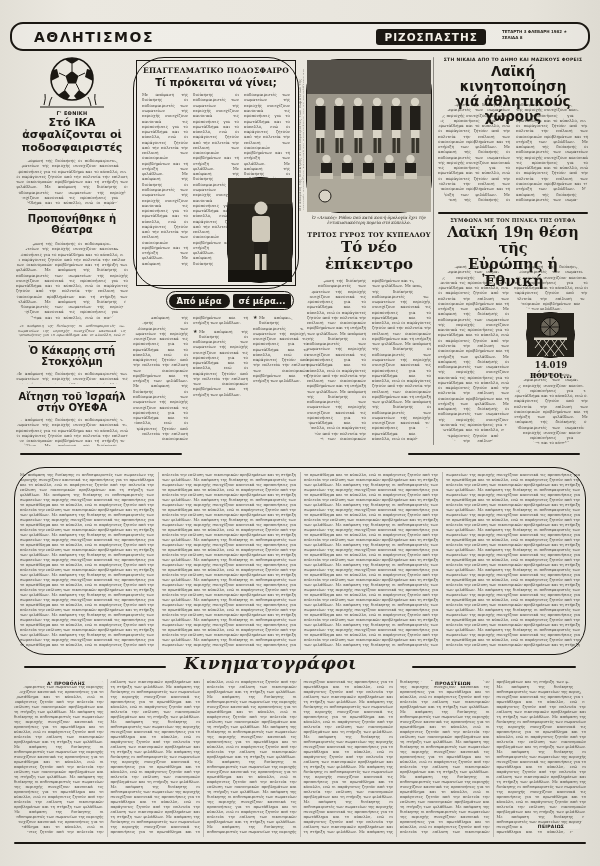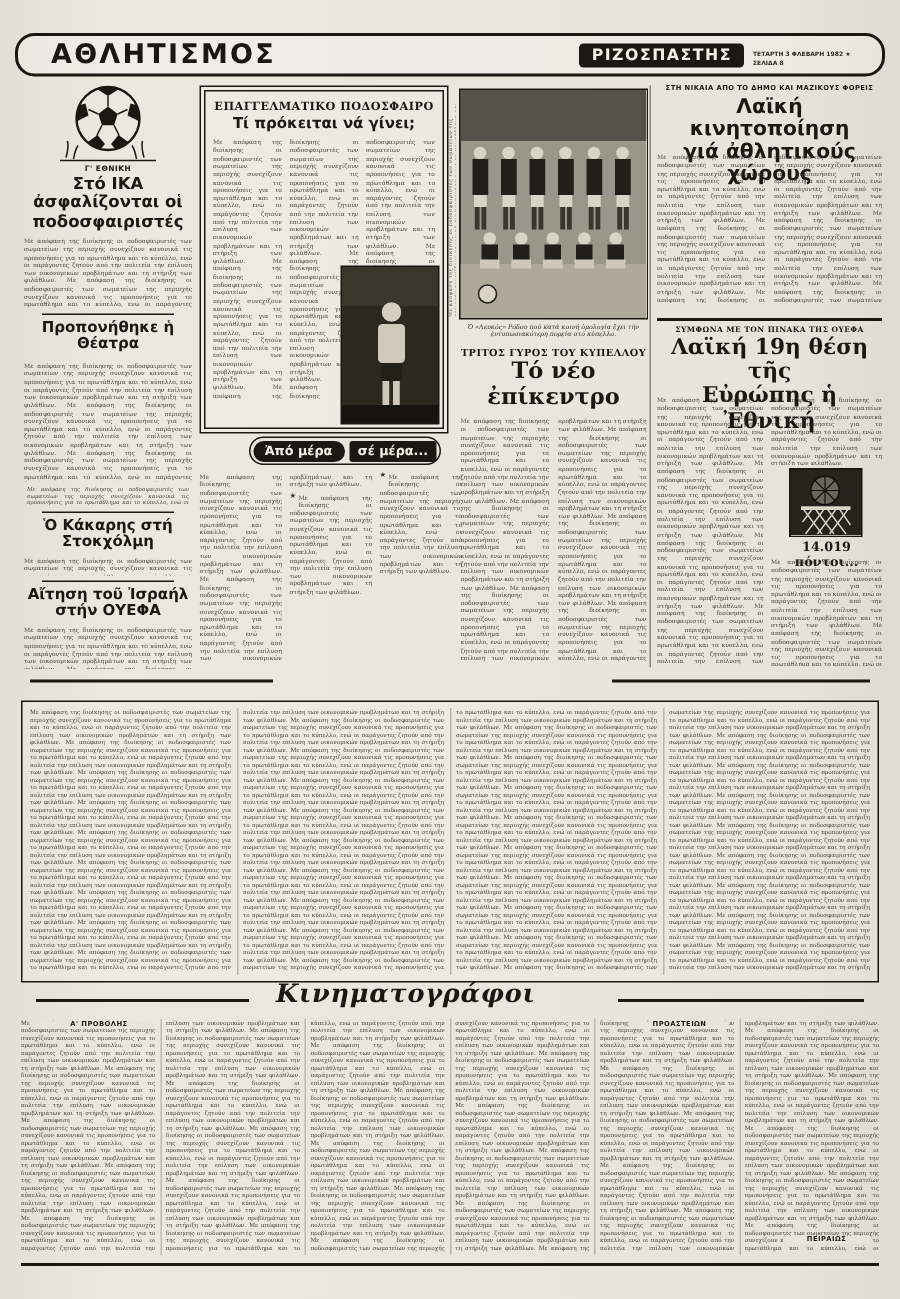--- a/index.html
+++ b/index.html
@@ -7,39 +7,39 @@
     --paper:#e8e5dd;
     --body:#2c2922;
   }
   *{margin:0;padding:0;box-sizing:border-box;}
   html,body{background:#9a968c;}
   .page{
     position:relative;width:600px;height:866px;overflow:hidden;
     background:linear-gradient(90deg,#e2dfd6,#ebe8e0 12%,#e9e6de 55%,#e6e3da 88%,#dedbd2);
     font-family:"DejaVu Serif",serif;color:var(--ink);
   }
-  .abs{position:absolute;}
+  .abs{position:absolute;border-radius:31px;}
   .fill{font-size:4px;line-height:1.32;text-align:justify;color:var(--body);overflow:hidden;opacity:.88;}
   .fill.tiny{font-size:3.8px;}
   .fill.ital{font-style:italic;font-size:3.6px;}
   .cols2{column-count:2;column-gap:6px;}
   .cols3{column-count:3;column-gap:5px;}
   .cols4{column-count:4;column-gap:8px;column-rule:1px solid rgba(27,24,19,.28);column-fill:auto;}
   .cols6{column-count:6;column-gap:7px;column-rule:1px solid rgba(27,24,19,.25);column-fill:auto;}
   .rule{background:var(--ink);height:1px;}
   .kicker{font-family:"DejaVu Sans",sans-serif;font-weight:bold;text-align:center;letter-spacing:.3px;}
   .h-sans{font-family:"DejaVu Sans",sans-serif;font-weight:bold;text-align:center;line-height:1.12;}
   .h-serif{font-family:"DejaVu Serif",serif;font-weight:bold;text-align:center;line-height:1.12;}
   
   .headbar{
     left:10px;top:22px;width:580px;height:29px;border:2px solid var(--ink);border-radius:13px;
     display:flex;align-items:center;justify-content:space-between;padding:0 12px 0 22px;background:rgba(255,255,255,.25);
   }
-  .section-label{font-family:"DejaVu Sans",sans-serif;font-weight:bold;font-size:18px;letter-spacing:1.5px;}
-  .mast-group{display:flex;align-items:flex-end;gap:6px;}
+  .section-label{font-family:"DejaVu Sans",sans-serif;font-weight:bold;font-size:14px;letter-spacing:1.5px;}
+  .mast-group{display:flex;align-items:flex-start;gap:16px;}
   .mast{background:var(--ink);color:#f2efe7;font-family:"DejaVu Sans",sans-serif;font-weight:bold;
         font-size:10.5px;letter-spacing:1px;padding:2px 8px;border-radius:3px;}
   .dateline{font-family:"DejaVu Sans",sans-serif;font-weight:bold;font-size:4px;width:74px;line-height:1.5;color:var(--body);}
   
   .dblbox{border:1.5px solid var(--ink);padding:2px;background:rgba(255,255,255,.15);}
   .dblbox-inner{border:1px solid var(--ink);width:100%;height:100%;padding:3px 5px;overflow:hidden;}
   
   .pill-outer{display:flex;align-items:stretch;border:1.5px solid var(--ink);border-radius:10px;padding:1.5px;background:var(--paper);}
   .pill-seg{background:var(--ink);color:#f2efe7;font-family:"DejaVu Sans",sans-serif;font-weight:bold;
             font-size:8.5px;display:flex;align-items:center;white-space:nowrap;}

